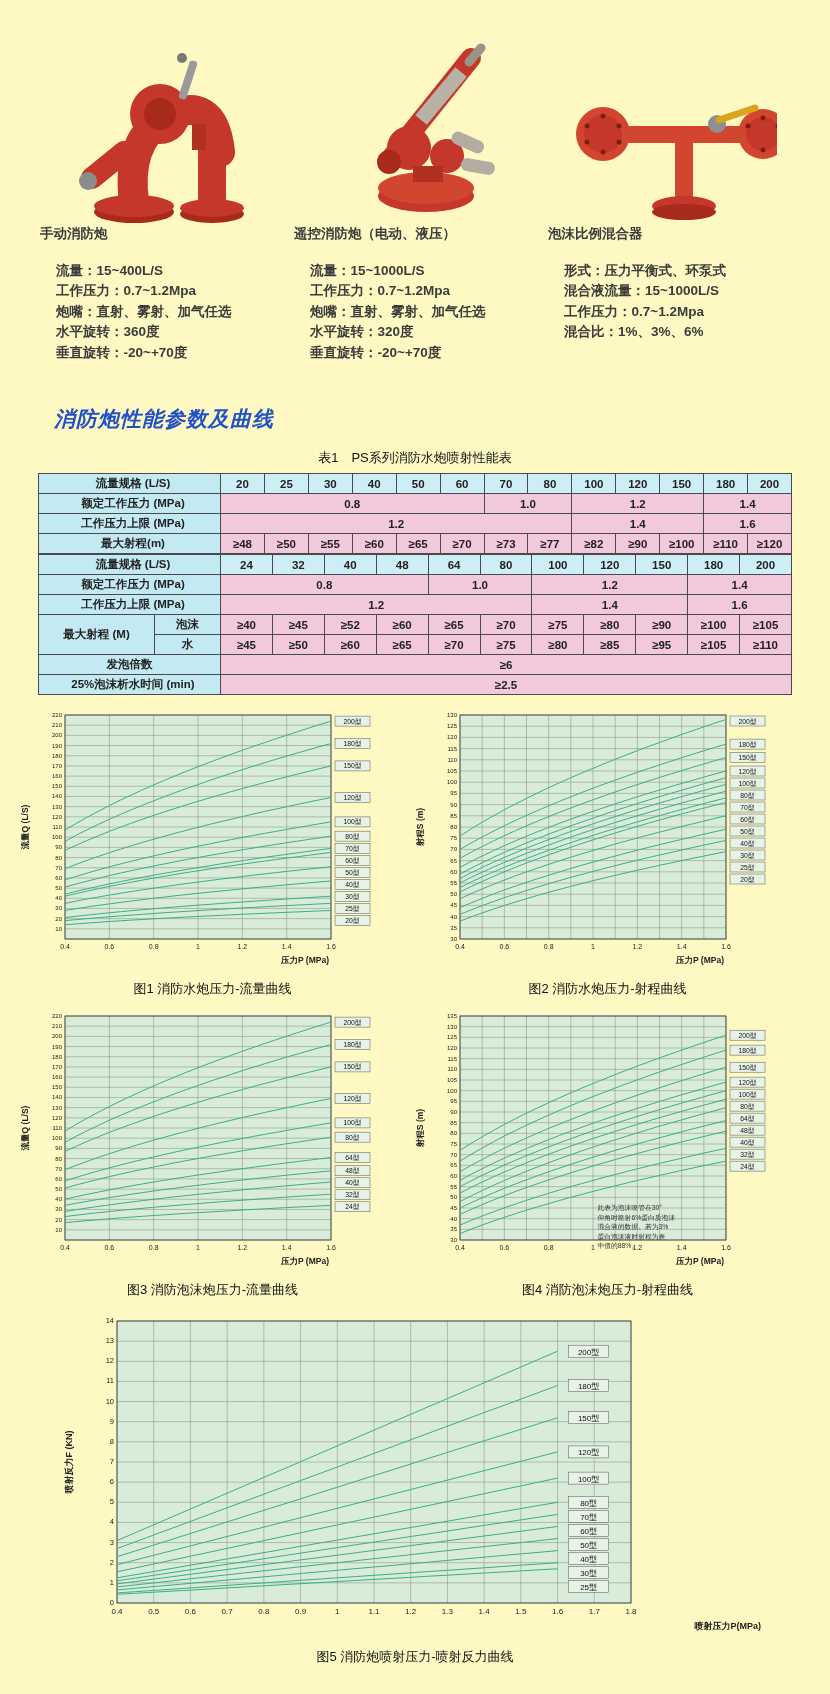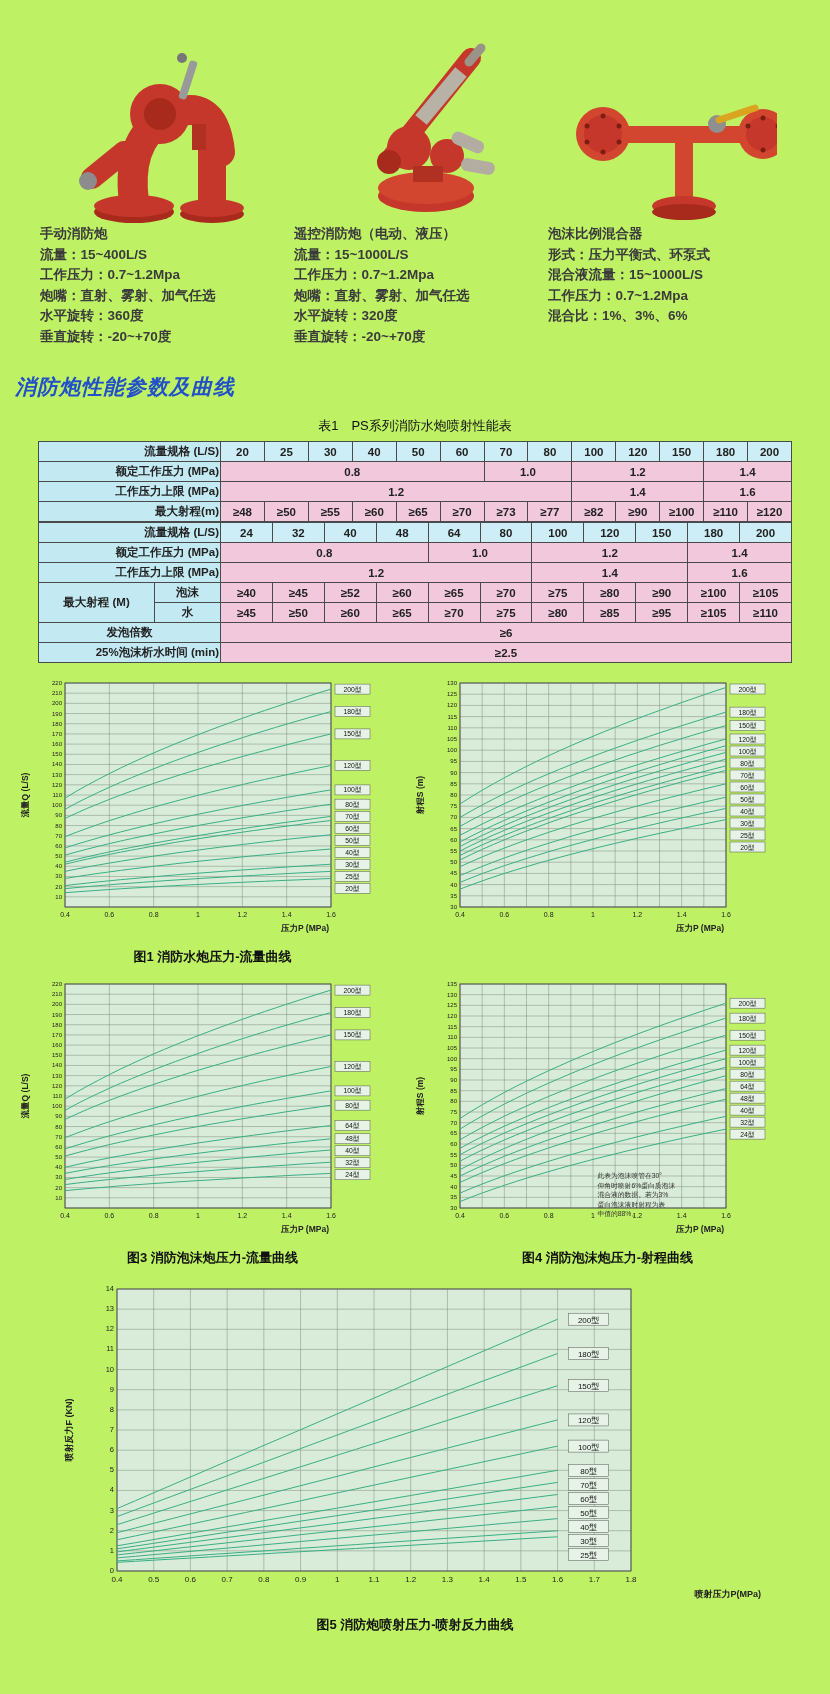--- a/index.html
+++ b/index.html
@@ -1,43 +1,43 @@
 <!DOCTYPE html>
 <html><head>
 <meta charset="utf-8">
 <style>
   html,body{margin:0;padding:0;background:#fff;}
   body{width:830px;font-family:"Liberation Sans","DejaVu Sans",sans-serif;color:#222;}
-  .page{position:relative;width:830px;height:1694px;overflow:hidden;background:#bef264;}
+  .page{position:relative;width:830px;height:1694px;overflow:hidden;background:#fef9c3;}
 
   
   .products{display:flex;padding:26px 10px 0 40px;}
   .product{width:248px;margin-right:6px;}
   .photo{height:198px;display:flex;align-items:flex-end;justify-content:center;}
   .pname,.spec{font-size:13.5px;font-weight:700;line-height:20.5px;color:#3b3b3b;white-space:nowrap;}
-  ul.specs{margin:0;padding:0;list-style:none;}
+  ul.specs{margin:16px;padding:0;list-style:none;}
 
   
-  .heading{margin:26px 0 0 15px;font-size:21px;font-weight:800;font-style:italic;color:#2150c8;letter-spacing:1px;}
+  .heading{margin:26px 0 0 54px;font-size:21px;font-weight:800;font-style:italic;color:#2150c8;letter-spacing:1px;}
 
   
   .tbl-title{text-align:center;font-size:13px;font-weight:400;margin:16px 0 6px;color:#111;}
   table{border-collapse:collapse;margin:0 auto;width:754px;table-layout:fixed;}
   td{border:1px solid #4a4a4a;height:19px;text-align:center;font-size:11.5px;font-weight:600;
      padding:0 1px;overflow:hidden;color:#222;}
   table{border:1.6px solid #333;}
   .c-h{background:#c3e9f2;}
   .c-b{background:#cdeef6;}
   .c-p{background:#f2c9dc;}
-  .l{text-align:right;padding-left:8px;}
+  .l{text-align:center;padding-left:8px;}
 
   
   .charts{display:grid;grid-template-columns:395px 395px;padding:0 10px 0 15px;margin-top:12px;row-gap:6px;}
   figure{margin:0;}
-  figcaption{text-align:center;font-size:13px;font-weight:700;color:#111;margin:1px 0 4px;}
+  figcaption{text-align:center;font-size:13px;font-weight:400;color:#111;margin:1px 0 4px;}
   .big-wrap{width:712px;margin:8px auto 0;}
   svg{display:block;}
 </style>
 </head>
 <body>
 
 <div class="page">
 
   <div class="products">
     <div class="product">
@@ -515,20 +515,21 @@
               <text x="337.5" y="150.5" font-size="6.8" fill="#111" text-anchor="middle">30型</text>
               <rect x="320" y="155" width="35" height="10" fill="#e6f3e6" stroke="#555" stroke-width="0.5"></rect>
               <text x="337.5" y="162.5" font-size="6.8" fill="#111" text-anchor="middle">25型</text>
               <rect x="320" y="167" width="35" height="10" fill="#e6f3e6" stroke="#555" stroke-width="0.5"></rect>
               <text x="337.5" y="174.5" font-size="6.8" fill="#111" text-anchor="middle">20型</text>
             </g>
             <text x="13" y="120" font-size="8.5" font-weight="bold" fill="#222" text-anchor="middle" transform="rotate(-90 13 120)">射程S (m)</text>
             <text x="314" y="256" font-size="8.5" font-weight="bold" fill="#222" text-anchor="end">压力P (MPa)</text>
           </svg>
         </div>
+      <figcaption>图2 消防水炮压力-射程曲线</figcaption>
     </figure>
     <figure>
       <div>
           <svg width="388" height="272" viewBox="0 0 388 272">
             <rect x="50" y="8" width="266" height="224" fill="#d9ecd9"></rect>
             <g stroke="#7d8d7d" stroke-width="0.5">
               <line x1="50" y1="8" x2="50" y2="232"></line>
               <line x1="94.33333333333334" y1="8" x2="94.33333333333334" y2="232"></line>
               <line x1="138.66666666666666" y1="8" x2="138.66666666666666" y2="232"></line>
               <line x1="182.99999999999997" y1="8" x2="182.99999999999997" y2="232"></line>

